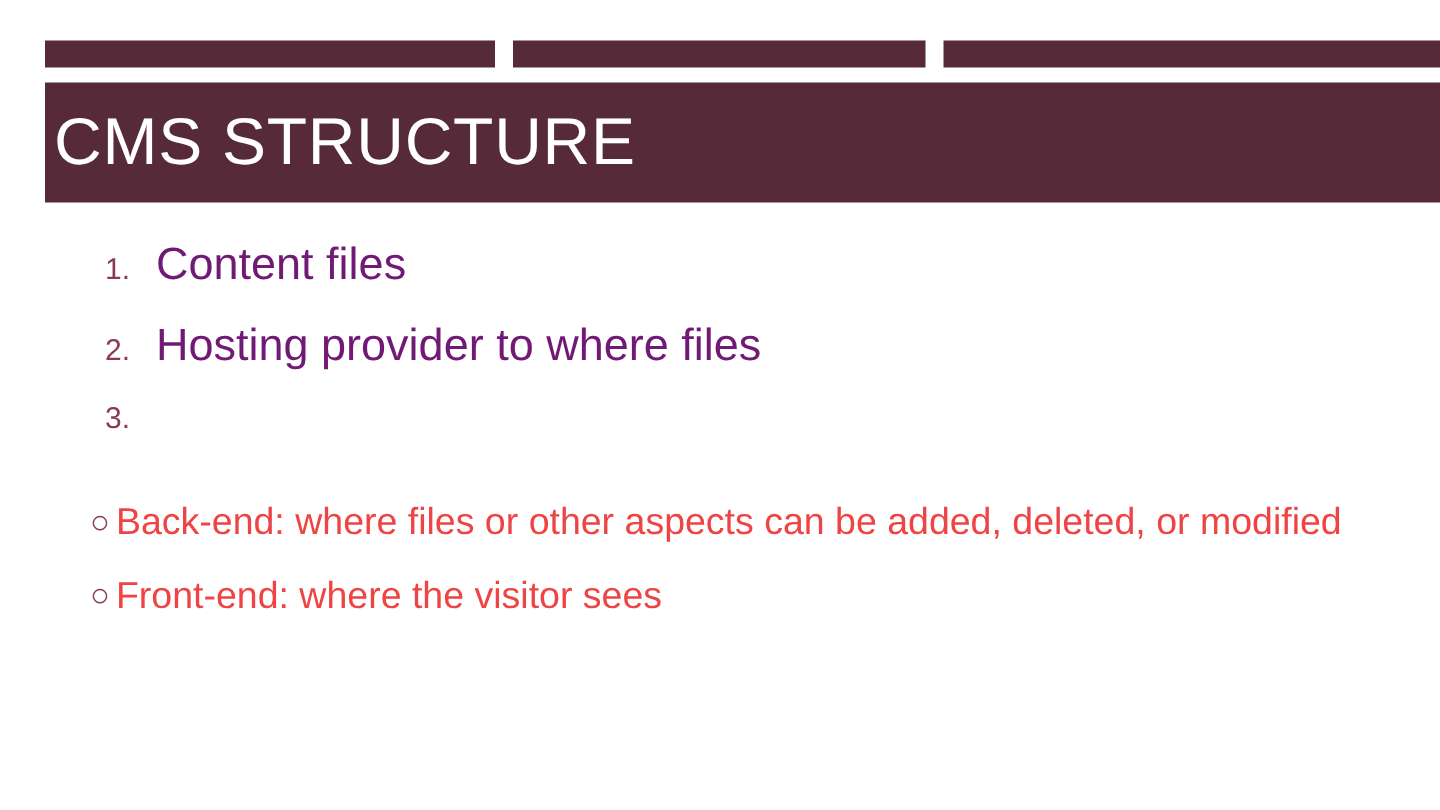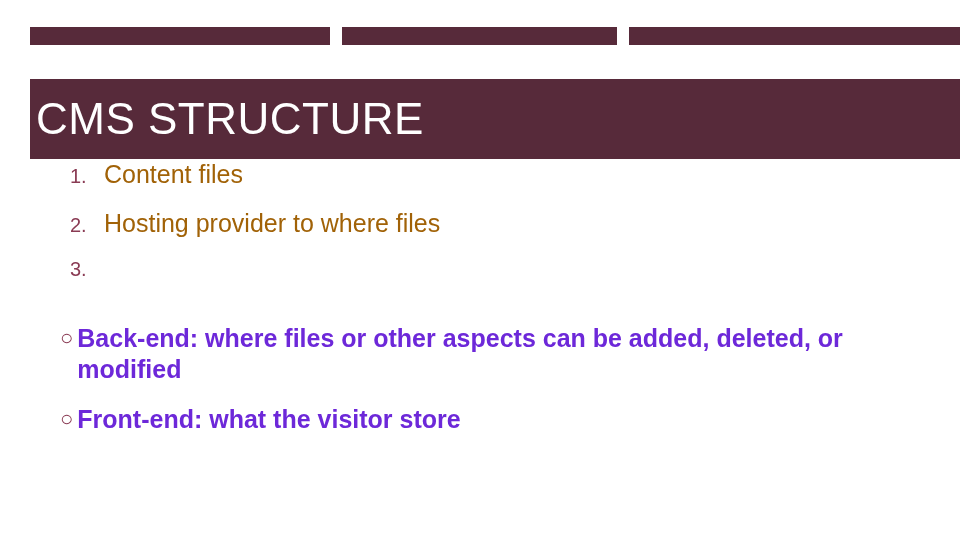--- a/index.html
+++ b/index.html
@@ -7,34 +7,34 @@
   .slide { position: relative; width: 960px; height: 540px; }
 
   
   .top-bar { position: absolute; left: 30px; top: 27px; right: 0; height: 18px; display: flex; gap: 12px; }
   .top-bar .seg { background: #572a3a; height: 100%; }
   .top-bar .seg1 { flex: 0 0 300px; }
   .top-bar .seg2 { flex: 0 0 275px; }
   .top-bar .seg3 { flex: 1 1 auto; }
 
   
-  .title-wrap { position: absolute; left: 30px; right: 0; top: 55px; height: 80px; background: #572a3a; display: flex; align-items: center; margin-top: 24px; }
+  .title-wrap { position: absolute; left: 30px; right: 0; top: 55px; height: 80px; background: #572a3a; display: flex; align-items: center; }
   .title { color: #fff; font-size: 44px; letter-spacing: 0.5px; font-weight: 400; padding-left: 6px; }
 
   
   .content { position: absolute; left: 70px; right: 40px; top: 160px; }
   .ol { list-style: none; }
   .ol li { display: flex; align-items: baseline; margin-bottom: 20px; }
   .ol .num { color: #8a3b54; font-size: 20px; min-width: 34px; }
-  .ol .txt { font-size: 25px; color: #a16207; }
+  .ol .txt { font-size: 30px; color: #701a75; }
 
   .bullets { margin-top: 42px; margin-left: -10px; }
   .bullets li { display: flex; align-items: flex-start; margin-bottom: 18px; }
   .bullets .circ { color: #8a3b54; font-size: 22px; line-height: 30px; margin-right: 4px; font-weight: 400; }
-  .bullets .txt { font-size: 25px; color: #6d28d9; line-height: 1.25; font-weight: bold; }
+  .bullets .txt { font-size: 25px; color: #ef4444; line-height: 1.25; }
 </style>
 </head>
 <body>
 
 <div class="slide">
   <div class="top-bar">
     <div class="seg seg1"></div>
     <div class="seg seg2"></div>
     <div class="seg seg3"></div>
   </div>
@@ -58,17 +58,17 @@
       </li>
     </ul>
 
     <ul class="bullets">
       <li>
         <span class="circ">○</span>
         <span class="txt">Back-end: where files or other aspects can be added, deleted, or modified</span>
       </li>
       <li>
         <span class="circ">○</span>
-        <span class="txt">Front-end: what the visitor store</span>
+        <span class="txt">Front-end: where the visitor sees</span>
       </li>
     </ul>
   </div>
 </div>
 
 </body></html>

